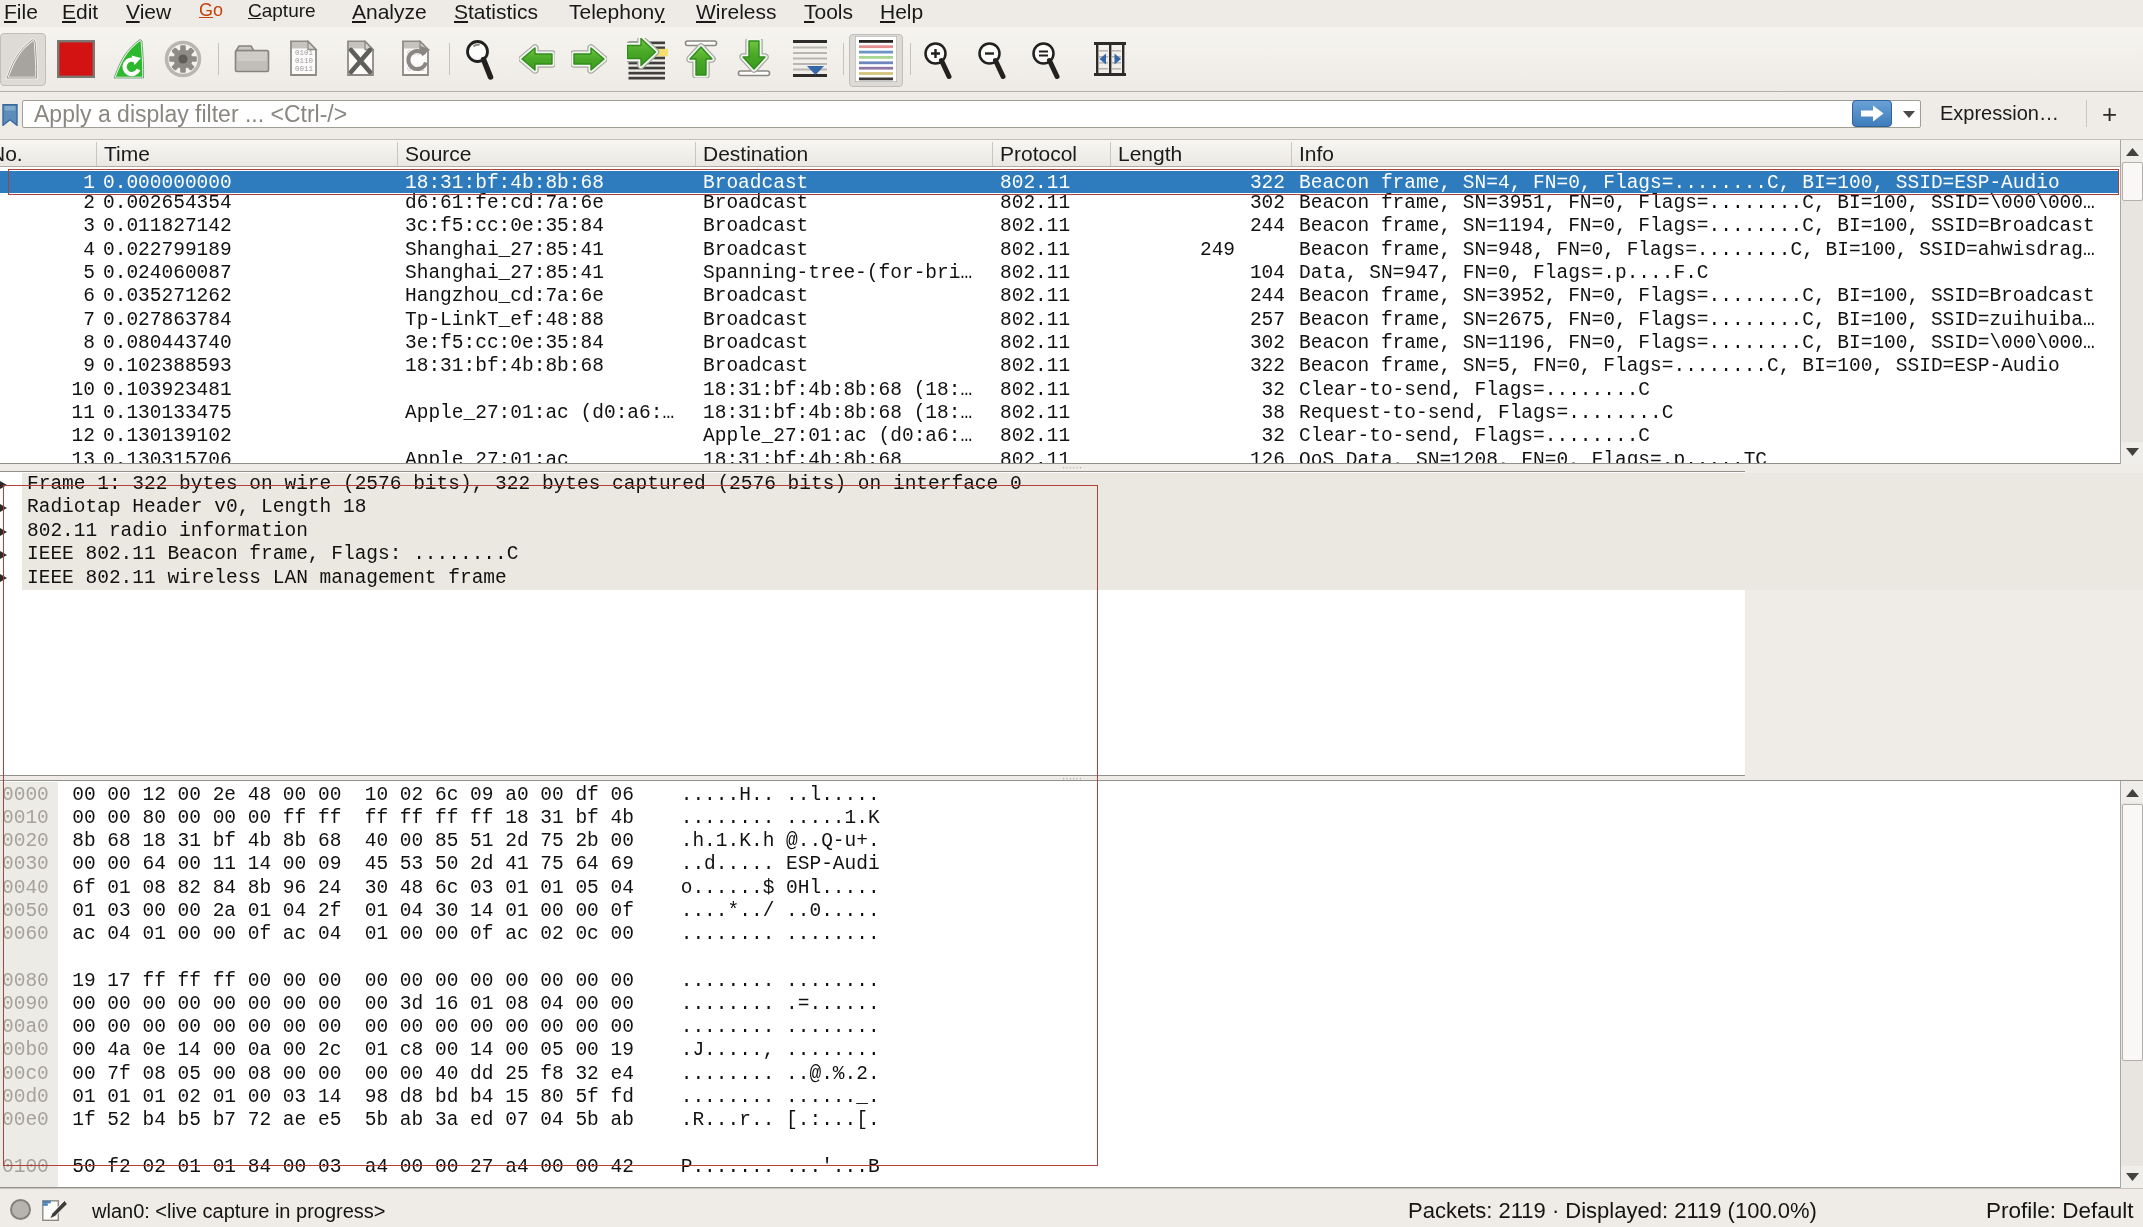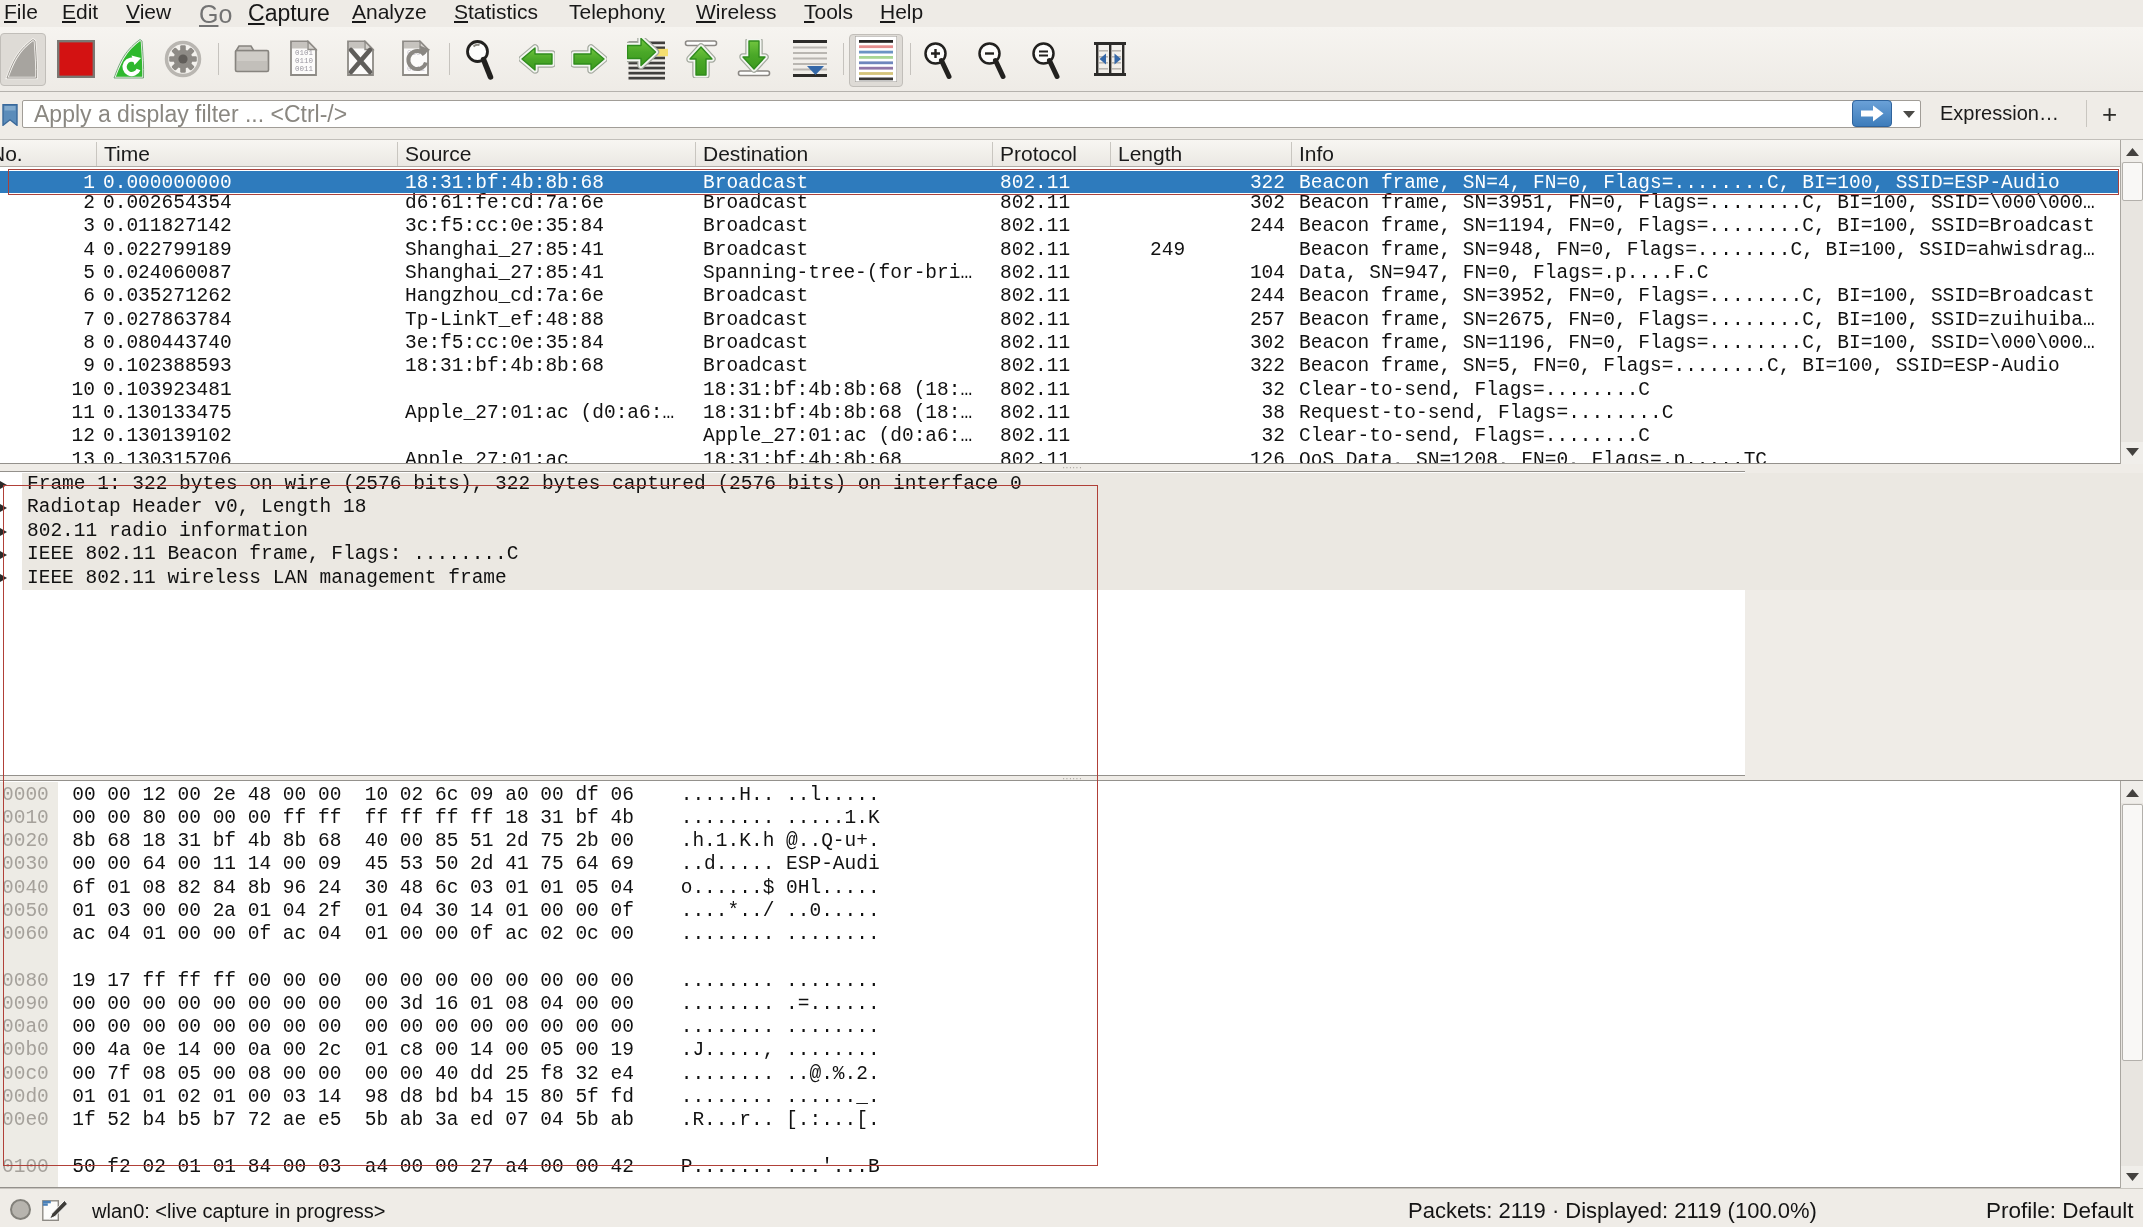--- a/index.html
+++ b/index.html
@@ -4,22 +4,22 @@
 html,body{width:2143px;height:1227px;overflow:hidden;background:#efece7;font-family:"Liberation Sans",sans-serif}
 .ab{position:absolute}
 .mono{font-family:"Liberation Mono",monospace;font-size:19.5px;white-space:pre;color:#111}
 .hdr{font-size:21px;color:#1a1a1a}
 </style></head><body>
 <div class="ab" style="left:0;top:0;width:2143px;height:1227px;overflow:hidden">
 <div class="ab" style="left:0;top:0;width:2143px;height:27px;background:#eeebe6">
 <span class="ab" style="left:4px;top:0px;font-size:21px;color:#181818"><u>F</u>ile</span>
 <span class="ab" style="left:62px;top:0px;font-size:21px;color:#181818"><u>E</u>dit</span>
 <span class="ab" style="left:126px;top:0px;font-size:21px;color:#181818"><u>V</u>iew</span>
-<span class="ab" style="left:199px;top:0px;font-size:25px;color:#737373"><u>G</u>o</span>
-<span class="ab" style="left:248px;top:0px;font-size:23px;color:#181818"><u>C</u>apture</span>
+<span class="ab" style="left:199px;top:0px;font-size:18px;color:#c2410c"><u>G</u>o</span>
+<span class="ab" style="left:248px;top:0px;font-size:19px;color:#181818"><u>C</u>apture</span>
 <span class="ab" style="left:352px;top:0px;font-size:21px;color:#181818"><u>A</u>nalyze</span>
 <span class="ab" style="left:454px;top:0px;font-size:21px;color:#181818"><u>S</u>tatistics</span>
 <span class="ab" style="left:569px;top:0px;font-size:21px;color:#181818">Telephon<u>y</u></span>
 <span class="ab" style="left:696px;top:0px;font-size:21px;color:#181818"><u>W</u>ireless</span>
 <span class="ab" style="left:804px;top:0px;font-size:21px;color:#181818"><u>T</u>ools</span>
 <span class="ab" style="left:880px;top:0px;font-size:21px;color:#181818"><u>H</u>elp</span>
 </div>
 <div class="ab" style="left:0;top:27px;width:2143px;height:65px;background:linear-gradient(#f6f4f0,#eeebe6);border-bottom:1px solid #b5b2ad"></div>
 <div class="ab" style="left:0;top:33px;width:46px;height:53px;background:#dedbd6;border:1px solid #c1beb9;border-radius:4px"></div>
 <div class="ab" style="left:849px;top:34px;width:54px;height:53px;background:#dedbd6;border:1px solid #c1beb9;border-radius:4px"></div>
@@ -279,21 +279,21 @@
 <span class="ab" style="top:0;left:1000px">802.11</span>
 <span class="ab" style="top:0;left:1150px;width:135px;text-align:right">244</span>
 <span class="ab" style="top:0;left:1299px">Beacon frame, SN=1194, FN=0, Flags=........C, BI=100, SSID=Broadcast</span>
 </div>
 <div class="ab mono" style="left:0;top:71.5px;width:2120px;height:23.33px;line-height:23.33px;color:#111">
 <span class="ab" style="top:0;left:0;width:95px;text-align:right">4</span>
 <span class="ab" style="top:0;left:103px">0.022799189</span>
 <span class="ab" style="top:0;left:405px">Shanghai_27:85:41</span>
 <span class="ab" style="top:0;left:703px">Broadcast</span>
 <span class="ab" style="top:0;left:1000px">802.11</span>
-<span class="ab" style="top:0;left:1150px;width:135px;text-align:left">249</span>
+<span class="ab" style="top:0;left:1150px;width:135px;text-align:center">249</span>
 <span class="ab" style="top:0;left:1299px">Beacon frame, SN=948, FN=0, Flags=........C, BI=100, SSID=ahwisdrag…</span>
 </div>
 <div class="ab mono" style="left:0;top:94.8px;width:2120px;height:23.33px;line-height:23.33px;color:#111">
 <span class="ab" style="top:0;left:0;width:95px;text-align:right">5</span>
 <span class="ab" style="top:0;left:103px">0.024060087</span>
 <span class="ab" style="top:0;left:405px">Shanghai_27:85:41</span>
 <span class="ab" style="top:0;left:703px">Spanning-tree-(for-bri…</span>
 <span class="ab" style="top:0;left:1000px">802.11</span>
 <span class="ab" style="top:0;left:1150px;width:135px;text-align:right">104</span>
 <span class="ab" style="top:0;left:1299px">Data, SN=947, FN=0, Flags=.p....F.C</span>

